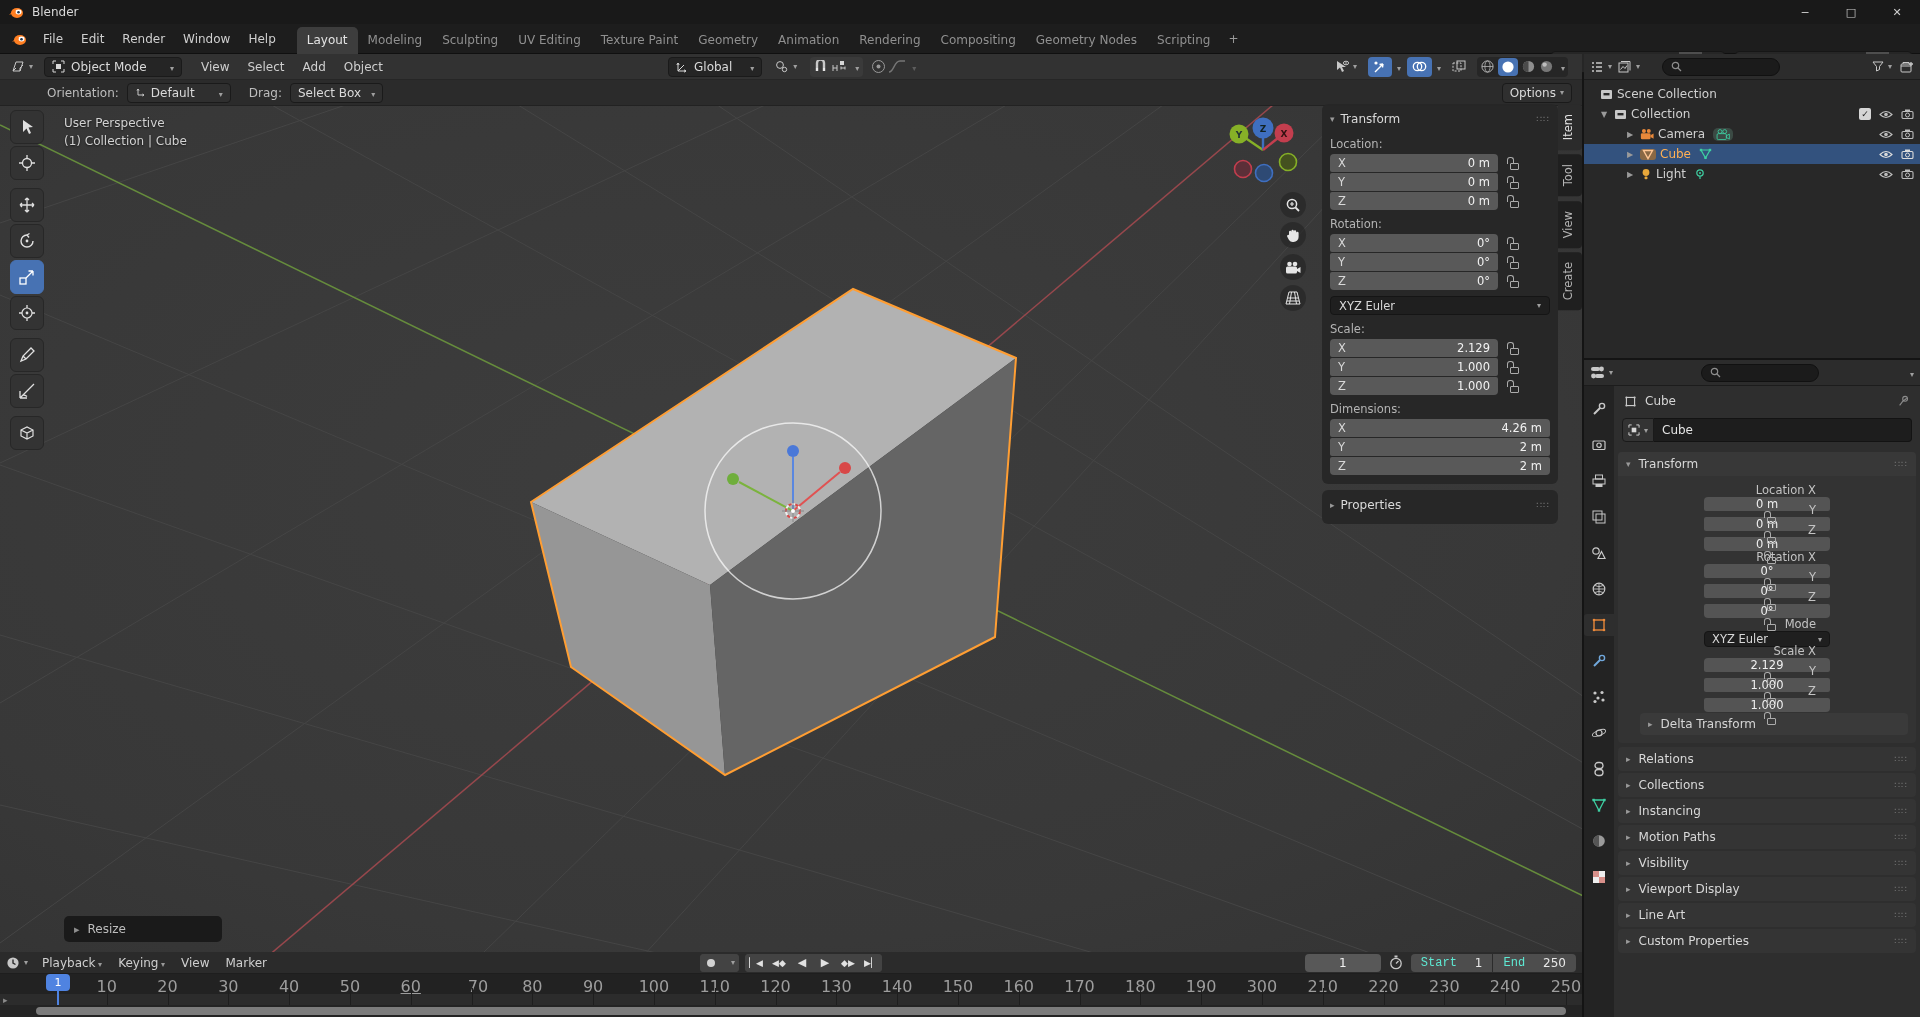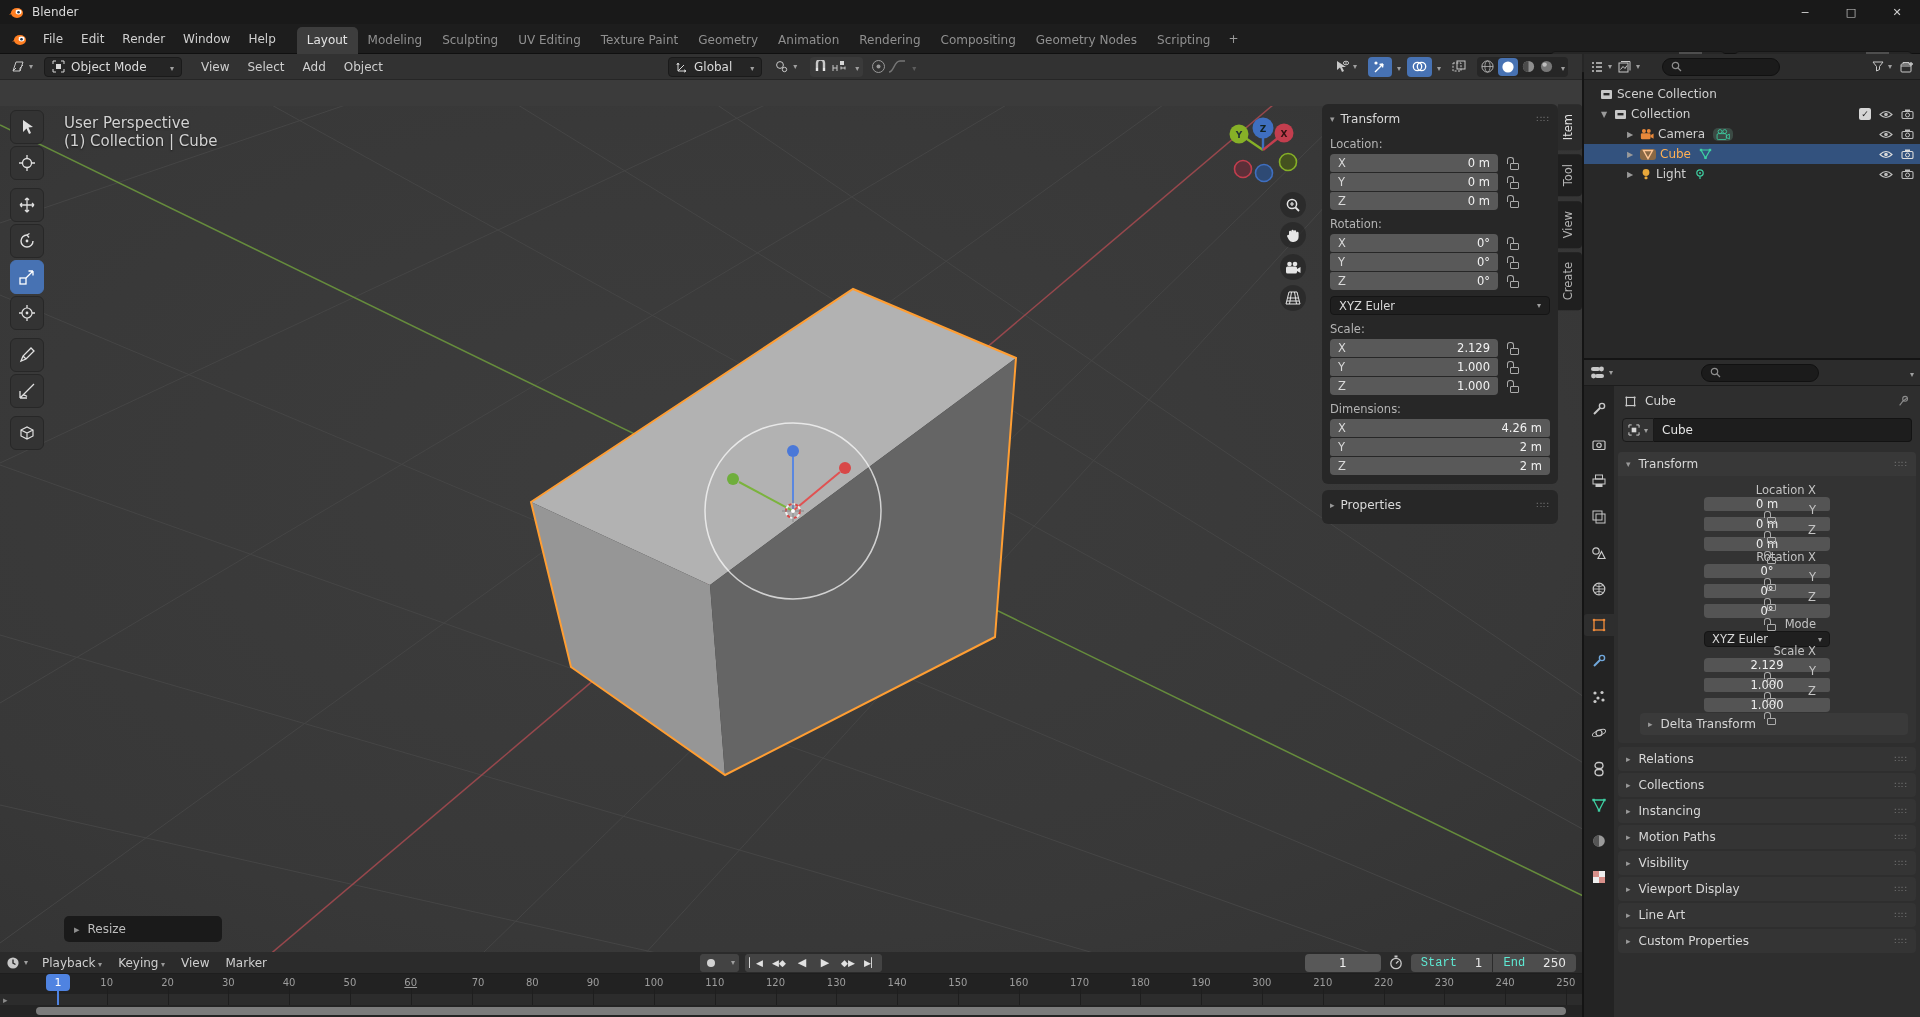--- a/index.html
+++ b/index.html
@@ -33,21 +33,21 @@
   #viewport { position:absolute; left:0; top:54px; width:1582px; height:898px; background:#3b3b3b; overflow:hidden; }
   #vph { position:absolute; left:0; top:0; width:1582px; height:26px; background:#323232; display:flex; align-items:center; border-bottom:1px solid #262626; }
   #vptools { position:absolute; left:0; top:26px; width:1582px; height:26px; background:#2b2b2b; display:flex; align-items:center; border-bottom:1px solid #222; }
   .dd { background:#252525; border:1px solid #1a1a1a; border-radius:4px; height:20px; display:flex; align-items:center; padding:0 7px; color:#dadada; }
   .hbtn { display:flex; align-items:center; padding:0 5px; height:20px; border-radius:4px; }
   .hbtn.on { background:#4772b3; }
   #canvas { position:absolute; left:0; top:52px; width:1582px; height:846px;
      background:radial-gradient(ellipse at 45% 45%, #3d3d3d 0%, #383838 70%, #333 100%); }
   #canvas svg { position:absolute; left:0; top:0; }
 
-  #vpoverlay { position:absolute; left:64px; top:60px; color:#d2d2d2; font-size:15px; line-height:18px; text-shadow:0 1px 2px rgba(0,0,0,.6); }
+  #vpoverlay { position:absolute; left:64px; top:60px; color:#d2d2d2; font-size:12px; line-height:18px; text-shadow:0 1px 2px rgba(0,0,0,.6); }
   #opbox { position:absolute; left:64px; top:862px; width:158px; height:26px; background:rgba(24,24,24,.92); border-radius:5px; display:flex; align-items:center; padding-left:10px; color:#bdbdbd; }
   #opbox .ch { color:#8f8f8f; margin-right:8px; font-size:11px; }
 
   
   #toolbar { position:absolute; left:10px; top:56px; display:flex; flex-direction:column; gap:8px; }
   .tgroup { display:flex; flex-direction:column; gap:2px; }
   .tbtn { width:34px; height:34px; background:#333; border:1px solid #272727; border-radius:6px; display:flex; align-items:center; justify-content:center; }
   .tbtn.on { background:#4772b3; border-color:#4772b3; }
 
   
@@ -118,21 +118,21 @@
   .pdd::after { content:"▾"; font-size:8px; color:#9f9f9f; margin-left:auto; }
   #psub { margin:10px 8px 0 22px; height:22px; background:#3a3a3a; border-radius:4px; display:flex; align-items:center; padding:0 8px; color:#d5d5d5; }
   #psub .ch { color:#9a9a9a; font-size:9px; margin-right:8px; }
 
   
   #timeline { position:absolute; left:0; top:952px; width:1582px; height:65px; background:#2c2c2c; }
   #tlh { height:22px; background:#2b2b2b; border-bottom:1px solid #1e1e1e; display:flex; align-items:center; }
   #tlh .menu { padding:2px 8px; }
   .tlm .menu:nth-child(1)::after, .tlm .menu:nth-child(2)::after { content:" ▾"; font-size:8px; color:#999; }
   #ruler { position:absolute; left:0; top:22px; width:1582px; height:20px; background:#222; }
-  .tick-label { position:absolute; top:3px; transform:translateX(-50%); color:#9d9d9d; font-size:10px; }
+  .tick-label { position:absolute; top:3px; transform:translateX(-50%); color:#9d9d9d; font-size:16px; }
   .tick-line { position:absolute; top:36px; width:1px; height:17px; background:#1e1e1e; }
   #tlbody { position:absolute; left:0; top:42px; width:1582px; height:11px; background:#2c2c2c; }
   #playhead { position:absolute; left:57px; top:22px; width:2px; height:31px; background:#4f83e1; }
   #phbadge { position:absolute; left:46px; top:22px; width:24px; height:17px; background:#4f83e1; border-radius:4px; color:#fff; font-size:11px; display:flex; align-items:center; justify-content:center; }
   #tlscroll { position:absolute; left:0; top:53px; width:1582px; height:12px; background:#242424; }
   #tlbar { position:absolute; left:36px; top:2px; width:1530px; height:8px; background:#7c7c7c; border-radius:4px; }
   .tbtns { display:flex; gap:1px; background:#434343; border-radius:4px; overflow:hidden; }
   .tbtns .pb { width:22px; height:18px; background:#434343; color:#e2e2e2; display:flex; align-items:center; justify-content:center; font-size:9px; }
   .framef { width:76px; height:18px; background:#585858; border-radius:4px; color:#f2f2f2; display:flex; align-items:center; justify-content:center; }
   .sef { height:18px; background:#4d4d4d; display:flex; align-items:center; padding:0 10px; color:#e8e8e8; gap:18px; }
@@ -337,20 +337,38 @@
         </svg>
         <svg width="15" height="15" viewBox="0 0 15 15">
           <circle cx="7.5" cy="7.5" r="5.6" fill="#777"></circle>
           <circle cx="5.6" cy="5.6" r="2.2" fill="#bdbdbd"></circle>
         </svg>
         <span class="chev"></span>
       </div>
     </div>
   </div>
 
+  <div id="vptools">
+    <span style="margin-left:47px;color:#bdbdbd">Orientation:</span>
+    <div class="dd" style="margin-left:8px;background:#2f2f2f;width:104px">
+      <svg width="11" height="11" viewBox="0 0 11 11" style="margin-right:5px">
+        <path d="M3 8 V2 M3 8 H9 M3 2 L2 3.6 M3 2 L4 3.6 M9 8 L7.4 7 M9 8 L7.4 9" stroke="#c8c8c8" fill="none"></path>
+      </svg>
+      <span>Default</span>
+      <span class="chev" style="margin-left:auto"></span>
+    </div>
+    <span style="margin-left:18px;color:#bdbdbd">Drag:</span>
+    <div class="dd" style="margin-left:8px;background:#2f2f2f">
+      <span>Select Box</span>
+      <span class="chev" style="margin-left:6px"></span>
+    </div>
+    <div class="dd chev" style="position:absolute;right:10px;background:#2f2f2f">
+      <span>Options</span>
+    </div>
+  </div>
 
   <div id="canvas">
     <svg width="1582" height="846" viewBox="0 0 1582 846">
 
       <g stroke="#454545" stroke-width="1">
         <line x1="0" y1="-491" x2="2600" y2="1285"></line>
         <line x1="0" y1="-321" x2="2600" y2="1285"></line>
         <line x1="0" y1="-151" x2="2600" y2="1285"></line>
         <line x1="0" y1="189" x2="2600" y2="1285"></line>
         <line x1="0" y1="359" x2="2600" y2="1285"></line>

